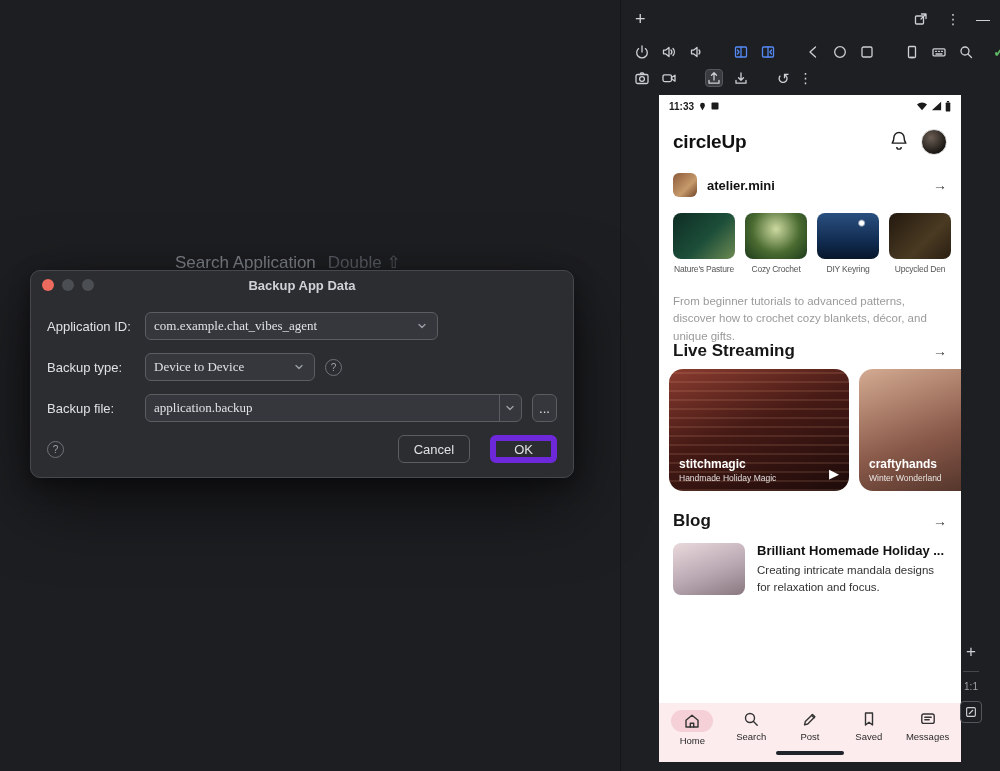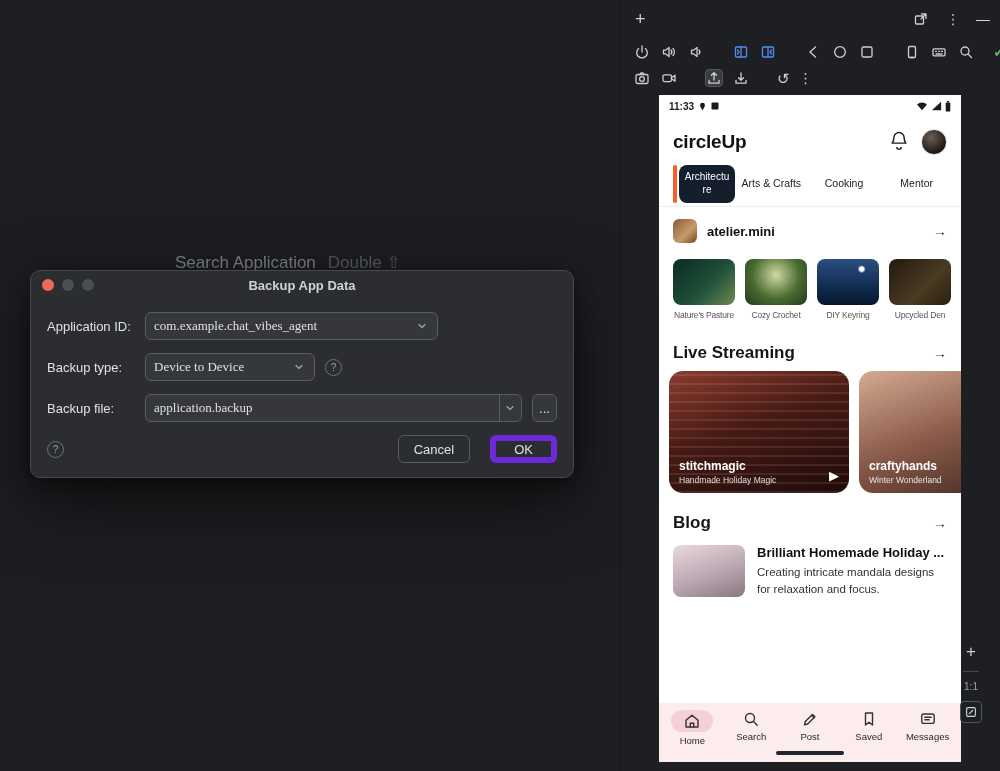--- a/index.html
+++ b/index.html
@@ -271,27 +271,20 @@
         <span class="hr">
           <span>
             <svg width="20" height="20" viewBox="0 0 18 18">
                 <path d="M11 15.2a2 2 0 0 1-4 0M9 2.2a4.6 4.6 0 0 1 4.6 4.6c0 3.2 1 4.2 1.6 5H2.8c.6-.8 1.6-1.8 1.6-5A4.6 4.6 0 0 1 9 2.2z" fill="none" stroke="#1d1d1d" stroke-width="1.3" stroke-linejoin="round"></path>
               </svg>
           </span>
           <span class="avatar"></span>
         </span>
       </div>
 
-      <div class="chiprow">
-        <span class="orange-bar"></span>
-        <span class="chip-sel">Architecture</span>
-        <span class="chip-plain">Arts &amp; Crafts</span>
-        <span class="chip-plain">Cooking</span>
-        <span class="chip-plain">Mentor</span>
-      </div>
 
       <div class="profilerow">
         <span class="pavatar"></span>
         <span class="pname">atelier.mini</span>
         <span class="rowarrow">→</span>
       </div>
 
       <div class="gallery">
         <div class="g-item">
           <div class="g-img img-pasture"></div>
@@ -304,20 +297,21 @@
         <div class="g-item">
           <div class="g-img img-keyring"></div>
           <div class="g-label">DIY Keyring</div>
         </div>
         <div class="g-item">
           <div class="g-img img-den"></div>
           <div class="g-label">Upcycled Den</div>
         </div>
       </div>
 
+      <div class="descr">From beginner tutorials to advanced patterns, discover how to crochet cozy blankets, décor, and unique gifts.</div>
 
       <div class="sechead">
         <span class="t">Live Streaming</span>
         <span class="rowarrow">→</span>
       </div>
 
       <div class="streams">
         <div class="stream stream1">
           <span class="ov">
             <div class="nm">stitchmagic</div>

